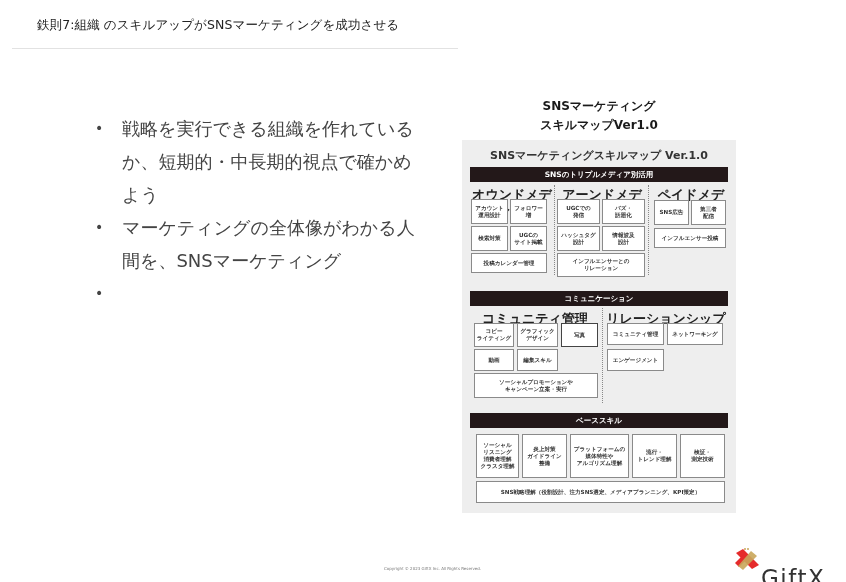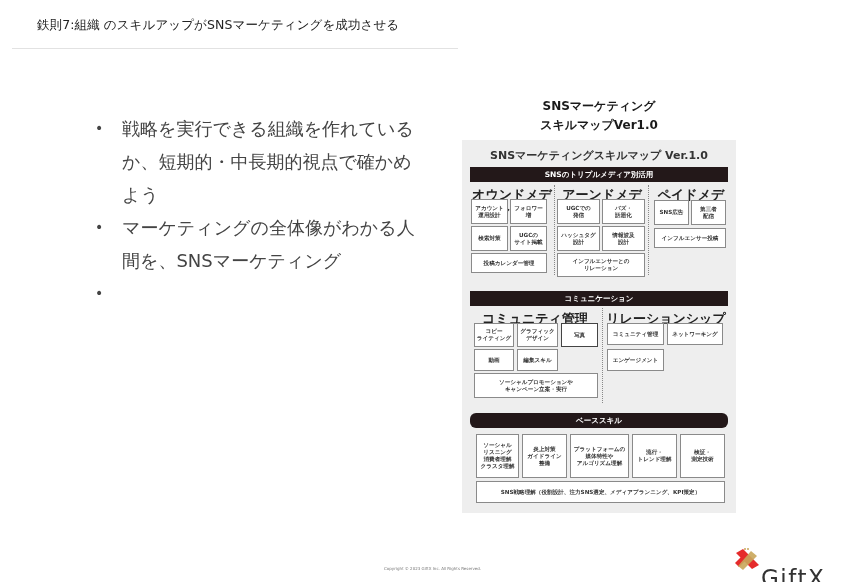--- a/index.html
+++ b/index.html
@@ -106,21 +106,21 @@
   <div class="cell dark" style="left:99px; top:183px; width:37px; height:24px;">写真</div>
   <div class="cell" style="left:12px; top:209px; width:40px; height:22px;">動画</div>
   <div class="cell" style="left:55px; top:209px; width:41px; height:22px;">編集スキル</div>
   <div class="cell" style="left:12px; top:233px; width:124px; height:25px;">ソーシャルプロモーションや
 キャンペーン立案・実行</div>
 
   <div class="cell" style="left:145px; top:183px; width:57px; height:22px;">コミュニティ管理</div>
   <div class="cell" style="left:205px; top:183px; width:56px; height:22px;">ネットワーキング</div>
   <div class="cell" style="left:145px; top:209px; width:57px; height:22px;">エンゲージメント</div>
 
-  <div class="bar" style="top:273px;border-radius:6px;">ベーススキル</div>
+  <div class="bar" style="top:273px;">ベーススキル</div>
 
   <div class="cell" style="left:14px; top:294px; width:43px; height:44px;">ソーシャル
 リスニング
 消費者理解
 クラスタ理解</div>
   <div class="cell" style="left:60px; top:294px; width:45px; height:44px;">炎上対策
 ガイドライン
 整備</div>
   <div class="cell" style="left:108px; top:294px; width:59px; height:44px;">プラットフォームの
 媒体特性や

